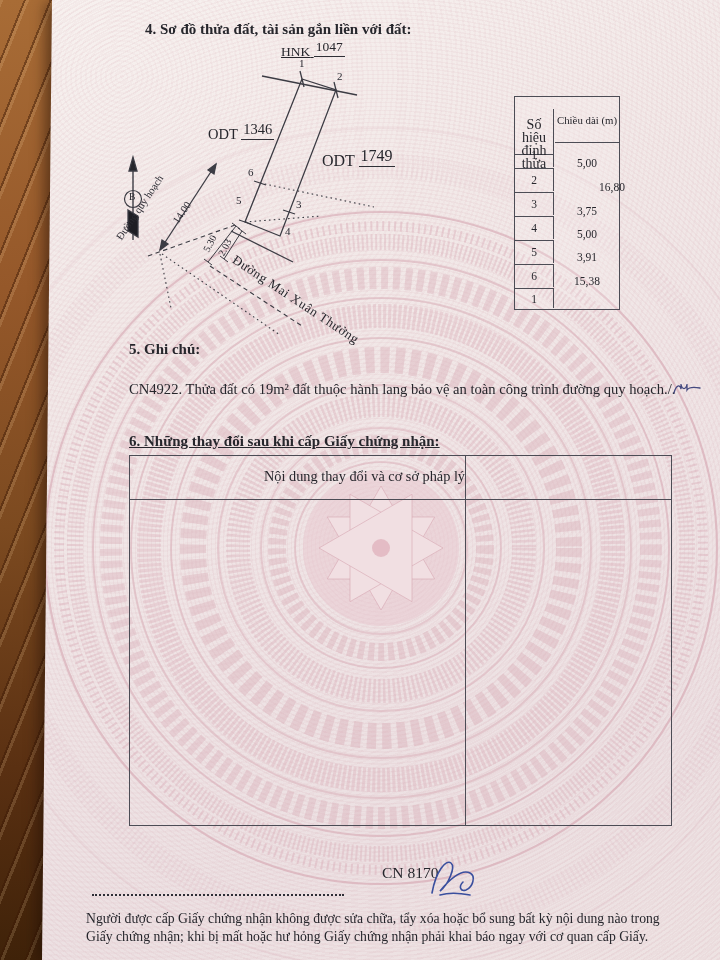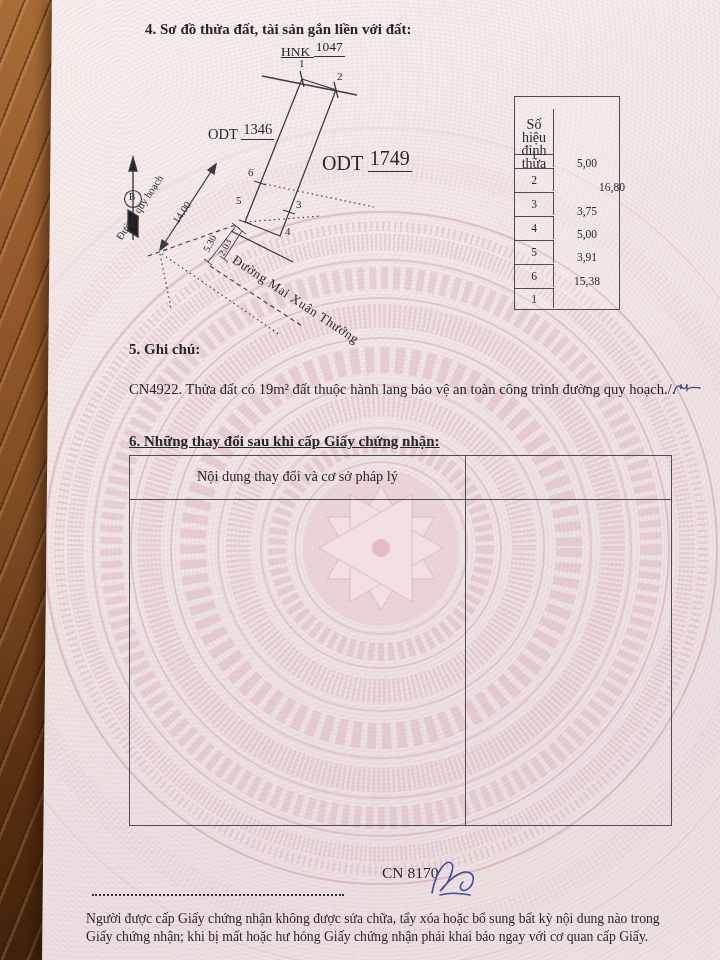--- a/index.html
+++ b/index.html
@@ -131,37 +131,38 @@
   <div class="abs lbl" style="left:297px;top:70px;">2</div>
   <div class="abs lbl" style="left:256px;top:198px;">3</div>
   <div class="abs lbl" style="left:245px;top:225px;">4</div>
   <div class="abs lbl" style="left:196px;top:194px;">5</div>
   <div class="abs lbl" style="left:208px;top:166px;">6</div>
 
   <div class="abs nowrap" style="left:168px;top:126px;font-size:14.5px;color:#26262c;">
     <span>ODT</span>
     <span class="overline-num">1346</span>
   </div>
-  <div class="abs nowrap" style="left:282px;top:152px;font-size:20px;color:#26262c;">
+  <div class="abs nowrap" style="left:282px;top:152px;font-size:16px;color:#26262c;">
     <span>ODT</span>
     <span class="overline-num">1749</span>
   </div>
 
   <div class="abs rot nowrap" style="left:62px;top:202px;font-size:10.5px;color:#2b2b33;transform:rotate(-56deg);">Đường quy hoạch</div>
   <div class="abs rot nowrap" style="left:130px;top:207px;font-size:10.5px;color:#2b2b33;transform:rotate(-56deg);">14.00</div>
   <div class="abs rot nowrap" style="left:161px;top:238px;font-size:10px;color:#2b2b33;transform:rotate(-62deg);">5.30</div>
   <div class="abs rot nowrap" style="left:176px;top:242px;font-size:10px;color:#2b2b33;transform:rotate(-62deg);">2.03</div>
   <div class="abs rot nowrap" style="left:198px;top:252px;font-size:13px;letter-spacing:.6px;color:#26262c;transform:rotate(33.5deg);transform-origin:left top;">Đường Mai Xuân Thưởng</div>
   <div class="abs" style="left:89px;top:192px;font-size:9.5px;color:#26262c;">B</div>
 
   <div class="abs vtable" style="left:474px;top:96px;width:104px;height:212px;">
     <div class="cell abs" style="left:0;top:12px;width:39px;height:46px;border-right:1px solid #4c4c55;border-bottom:1px solid #4c4c55;font-size:14px;line-height:13px;padding-top:9px;">
       <div>Số hiệu</div>
       <div>đỉnh thửa</div>
     </div>
+    <div class="cell abs" style="left:40px;top:0;width:64px;height:46px;border-bottom:1px solid #4c4c55;font-size:10.8px;line-height:46px;">Chiều dài (m)</div>
 
     <div class="cell abs" style="left:0;top:47px;width:39px;height:23px;border-right:1px solid #4c4c55;font-size:11.5px;line-height:23px;">1</div>
     <div class="cell abs" style="left:0;top:71px;width:39px;height:23px;border-right:1px solid #4c4c55;border-top:1px solid #4c4c55;font-size:11.5px;line-height:23px;">2</div>
     <div class="cell abs" style="left:0;top:95px;width:39px;height:23px;border-right:1px solid #4c4c55;border-top:1px solid #4c4c55;font-size:11.5px;line-height:23px;">3</div>
     <div class="cell abs" style="left:0;top:119px;width:39px;height:23px;border-right:1px solid #4c4c55;border-top:1px solid #4c4c55;font-size:11.5px;line-height:23px;">4</div>
     <div class="cell abs" style="left:0;top:143px;width:39px;height:23px;border-right:1px solid #4c4c55;border-top:1px solid #4c4c55;font-size:11.5px;line-height:23px;">5</div>
     <div class="cell abs" style="left:0;top:167px;width:39px;height:23px;border-right:1px solid #4c4c55;border-top:1px solid #4c4c55;font-size:11.5px;line-height:23px;">6</div>
     <div class="cell abs" style="left:0;top:191px;width:39px;height:20px;border-right:1px solid #4c4c55;border-top:1px solid #4c4c55;font-size:11.5px;line-height:20px;">1</div>
 
     <div class="cell abs" style="left:40px;top:60px;width:64px;font-size:11.5px;">5,00</div>
@@ -175,21 +176,21 @@
   <div class="abs ink bold nowrap" style="left:89px;top:341px;font-size:15px;">5. Ghi chú:</div>
   <div class="abs ink nowrap" style="left:89px;top:381px;font-size:14.6px;">CN4922. Thửa đất có 19m² đất thuộc hành lang bảo vệ an toàn công trình đường quy hoạch./.</div>
   <svg class="abs" style="left:631px;top:378px;" width="32" height="20" viewBox="0 0 32 20">
     <path d="M3,15 C5,7 9,6 10,11 L10,6 C11,12 15,12 16,6 L16,12 C18,9 24,9 29,10" stroke="#454a80" fill="none" stroke-width="1.3" stroke-linecap="round"></path>
   </svg>
 
   <div class="abs ink bold nowrap" style="left:89px;top:433px;font-size:15px;text-decoration:underline;">6. Những thay đổi sau khi cấp Giấy chứng nhận:</div>
   <div class="abs btable" style="left:89px;top:455px;width:543px;height:371px;">
     <div class="abs" style="left:335px;top:0;width:1px;height:100%;background:#4c4c55;"></div>
     <div class="abs" style="left:0;top:43px;width:100%;height:1px;background:#4c4c55;"></div>
-    <div class="abs ink" style="left:0;top:12px;width:335px;text-align:center;font-size:14.3px;">Nội dung thay đổi và cơ sở pháp lý</div>
+    <div class="abs ink" style="left:0;top:12px;width:335px;text-align:right;font-size:14.3px;">Nội dung thay đổi và cơ sở pháp lý</div>
   </div>
 
   <div class="abs ink nowrap" style="left:52px;top:880px;font-size:17px;">
     <span class="leader" style="width:252px;"></span>
   </div>
   <div class="abs ink nowrap" style="left:342px;top:864px;font-size:15.5px;">CN 8170</div>
   <svg class="abs" style="left:386px;top:851px;" width="72" height="50" viewBox="0 0 72 50">
     <path class="sig" d="M6,42 C10,20 20,8 25,12 C30,16 22,34 14,40 C24,28 36,18 44,22 C50,25 47,36 40,39 C35,41 32,36 37,31"></path>
     <path class="sig" d="M14,44 C24,41 34,42 44,44" stroke-width="1.2"></path>
   </svg>

